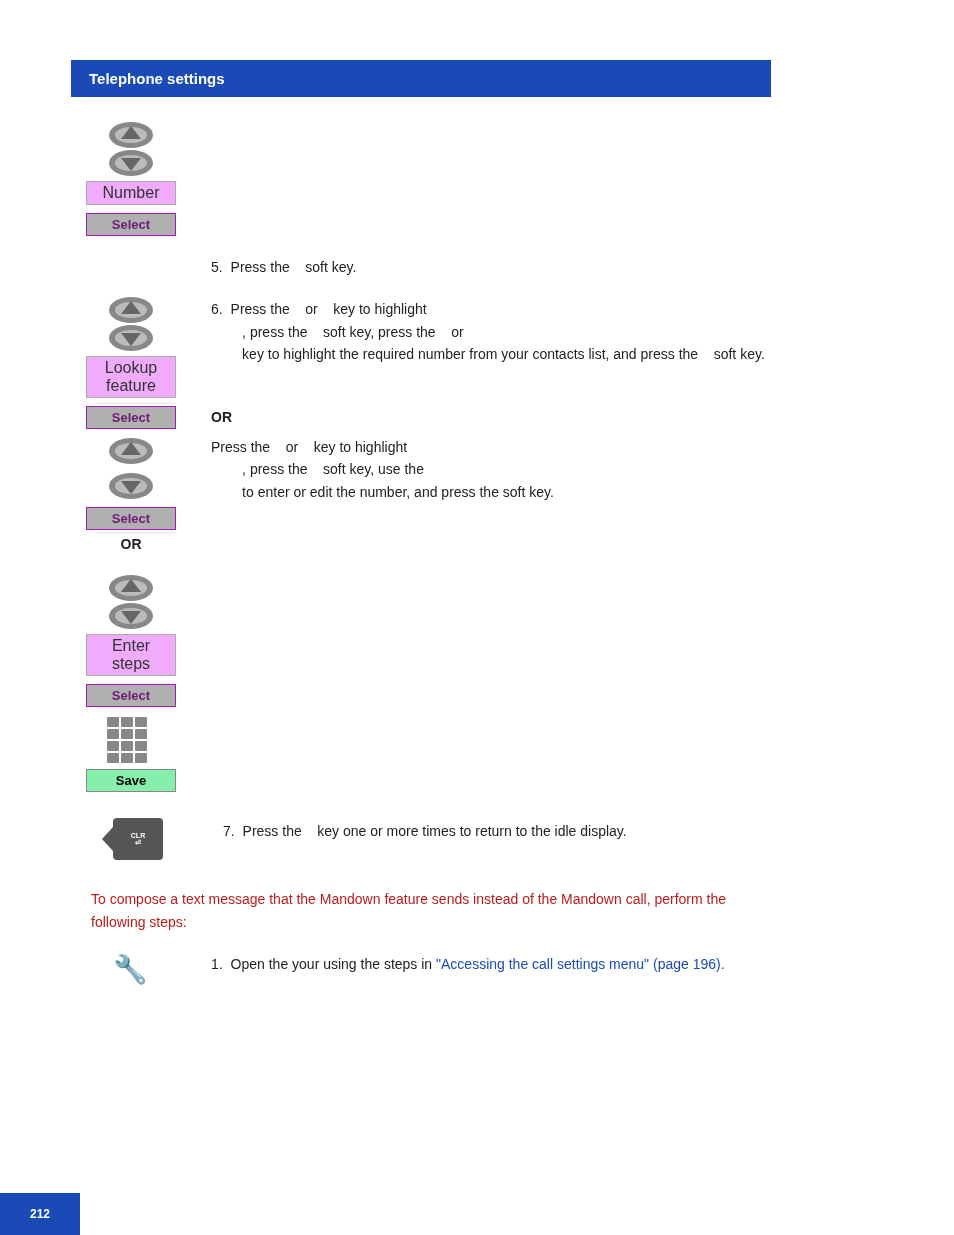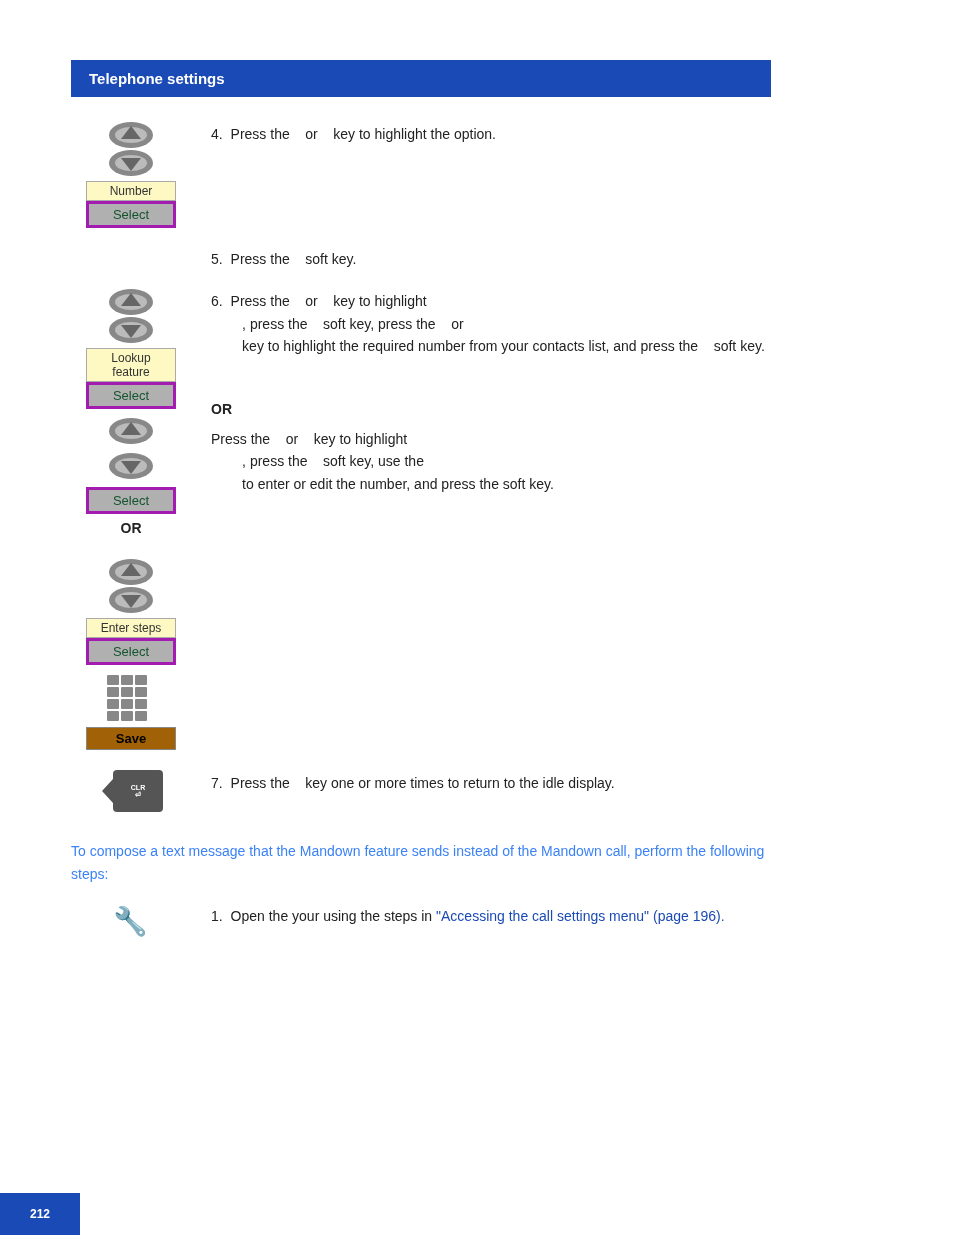--- a/index.html
+++ b/index.html
@@ -55,45 +55,45 @@
 
     .text-col {
       flex: 1;
       padding-top: 2px;
       line-height: 1.6;
     }
 
     
     .phone-screen {
       border: 1px solid #aaa;
-      background: #fef9c3;
+      background: #f0abfc;
       padding: 2px 8px;
-      font-size: 12px;
+      font-size: 16px;
       color: #333;
       text-align: center;
       width: 90px;
-      margin-bottom: 0;
+      margin-bottom: 8px;
     }
 
     
     .select-btn {
       background: #b0b0b0;
-      color: #14532d;
-      font-weight: normal;
+      color: #701a75;
+      font-weight: bold;
       font-size: 13px;
-      border: 3px solid #a21caf;
+      border: 1px solid #a21caf;
       padding: 3px 18px;
       text-align: center;
       width: 90px;
       cursor: default;
     }
 
     
     .save-btn {
-      background: #a16207;
+      background: #86efac;
       color: #000;
       font-weight: bold;
       font-size: 13px;
       border: 1px solid #888;
       padding: 3px 18px;
       text-align: center;
       width: 90px;
       cursor: default;
     }
 
@@ -129,21 +129,22 @@
       font-size: 14px;
       text-align: center;
       margin: 4px 0;
     }
 
     
     .bottom-text {
       margin-top: 30px;
       font-size: 14px;
       line-height: 1.6;
-      color: #3b82f6;
+      color: #b91c1c;
+      margin-left: 20px;
     }
 
     
     .page-number-box {
       position: absolute;
       bottom: 0;
       left: 0;
       background: #1a4ab5;
       color: #fff;
       font-weight: bold;
@@ -191,24 +192,20 @@
           <ellipse cx="24" cy="14" rx="16" ry="8" fill="#bbb"></ellipse>
           <polygon points="24,22 34,9 14,9" fill="#666"></polygon>
         </svg>
         <div class="phone-screen">
           <span>Number</span>
         </div>
         <div class="select-btn">
           <span>Select</span>
         </div>
       </div>
-      <div class="text-col">
-        <span class="step-num">4.</span>
-        <span class="step-text">Press the &nbsp;&nbsp; or &nbsp;&nbsp; key to highlight the option.</span>
-      </div>
     </div>
 
     <div class="instruction-row" style="margin-left: 140px; margin-bottom:18px;">
       <div class="text-col">
         <span class="step-num">5.</span>
         <span class="step-text">Press the &nbsp;&nbsp; soft key.</span>
       </div>
     </div>
 
     <div class="instruction-row">
@@ -303,21 +300,21 @@
           </div>
         </div>
         <div class="save-btn">
           <span>Save</span>
         </div>
       </div>
       <div class="text-col" style="padding-top:0;">
       </div>
     </div>
 
-    <div class="instruction-row" style="margin-top:20px;">
+    <div class="instruction-row" style="margin-top:26px;gap:12px;">
       <div class="icon-col">
 
         <div style="position:relative; margin-left:14px;">
           <div style="
             width: 50px;
             height: 42px;
             background: #555;
             border-radius: 4px;
             display: flex;
             align-items: center;

